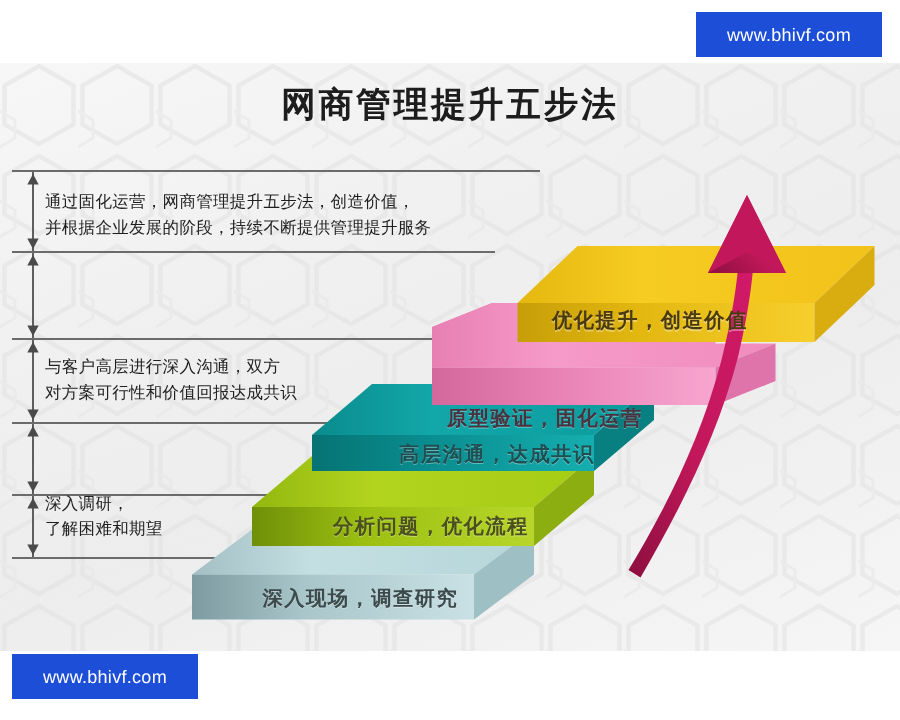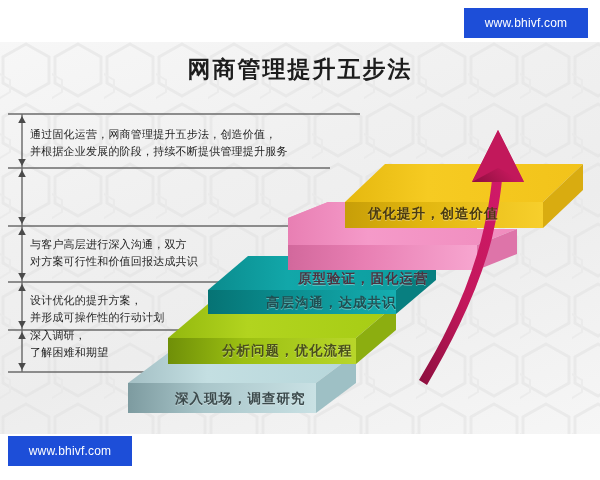--- a/index.html
+++ b/index.html
@@ -164,22 +164,20 @@
     </g>
   </svg>
 
   <div class="desc" style="top:84px;">通过固化运营，网商管理提升五步法，创造价值，
 并根据企业发展的阶段，持续不断提供管理提升服务</div>
 
 
   <div class="desc" style="top:194px;">与客户高层进行深入沟通，双方
 对方案可行性和价值回报达成共识</div>
 
-  <div class="desc" style="top:250px;">设计优化的提升方案，
-并形成可操作性的行动计划</div>
 
   <div class="desc" style="top:285px;">深入调研，
 了解困难和期望</div>
 
   <svg id="steps" viewBox="0 0 600 392">
     <defs>
       <linearGradient id="g1" x1="0" y1="0" x2="1" y2="0">
         <stop offset="0%" stop-color="#a3bfc4"></stop>
         <stop offset="35%" stop-color="#c4dfe2"></stop>
         <stop offset="100%" stop-color="#b6d6da"></stop>

